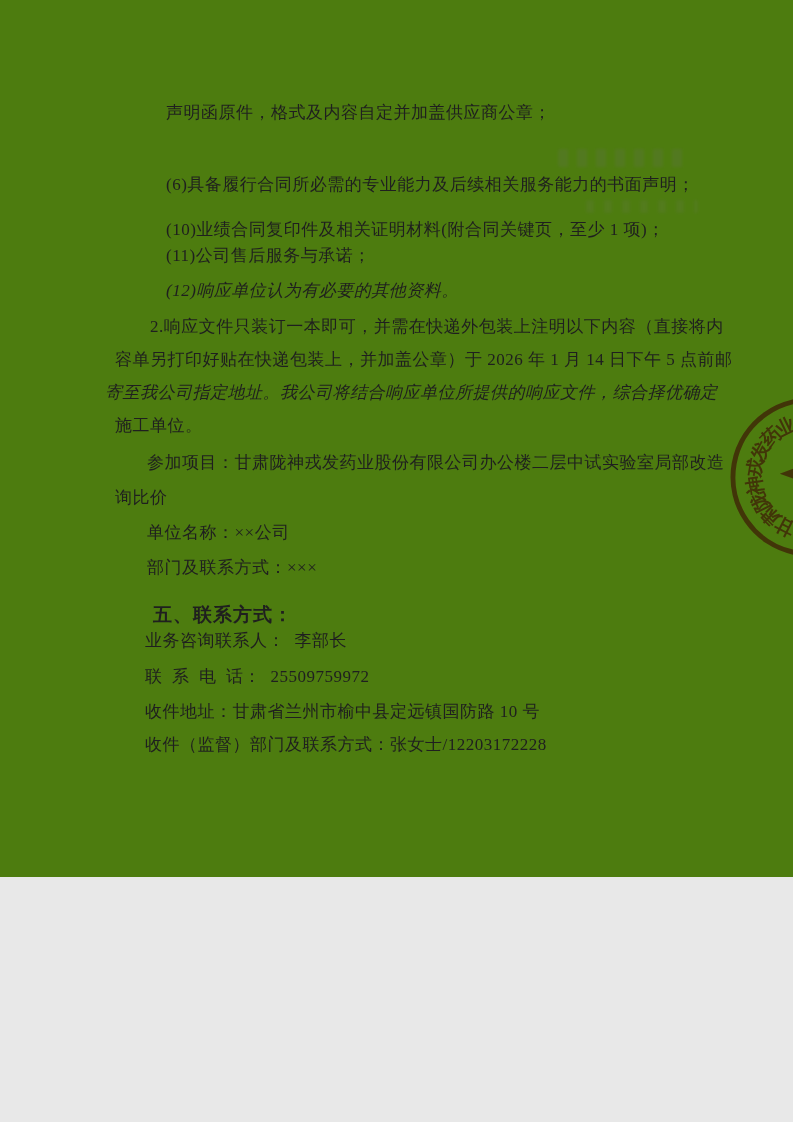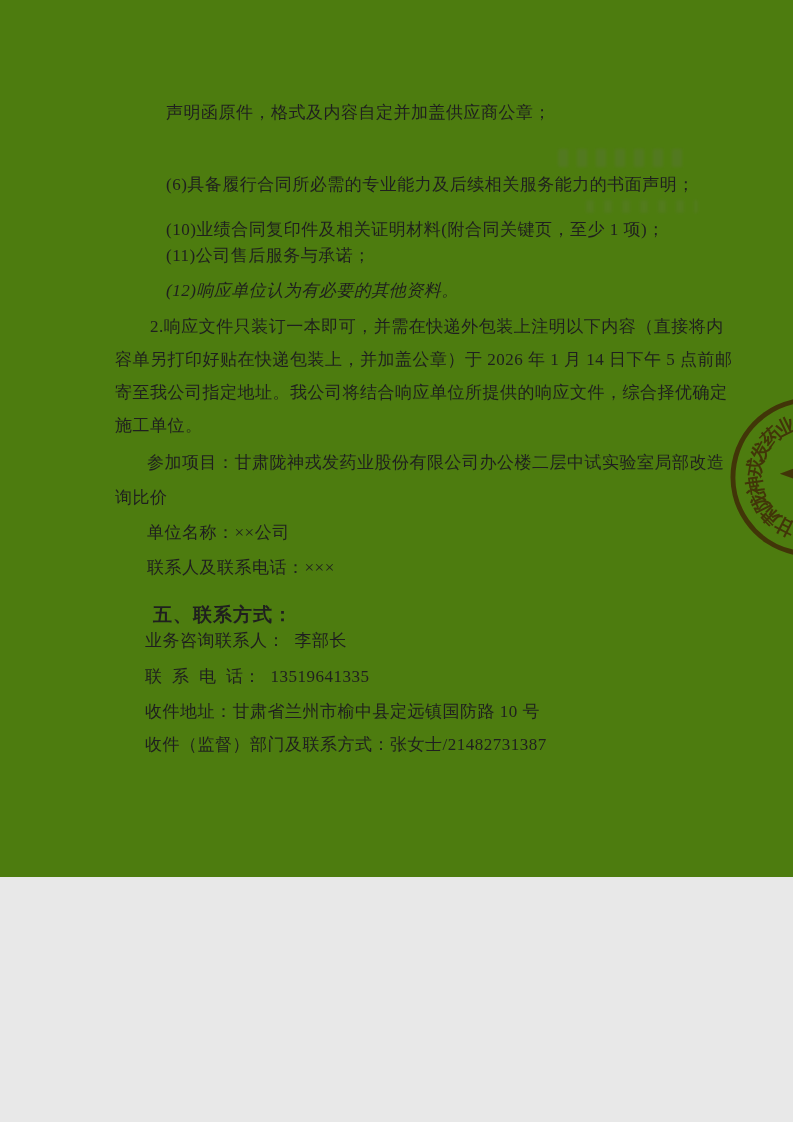--- a/index.html
+++ b/index.html
@@ -69,31 +69,31 @@
   <div class="artifact" id="artifact-1"></div>
   <div class="artifact" id="artifact-2"></div>
 
   <div class="line" style="top:101px;left:166px;">声明函原件，格式及内容自定并加盖供应商公章；</div>
   <div class="line" style="top:173px;left:166px;">(6)具备履行合同所必需的专业能力及后续相关服务能力的书面声明；</div>
   <div class="line" style="top:204px;left:166px;margin-top:14px;">(10)业绩合同复印件及相关证明材料(附合同关键页，至少 1 项)；</div>
   <div class="line" style="top:244px;left:166px;">(11)公司售后服务与承诺；</div>
   <div class="line" style="top:279px;left:166px;font-style:italic;">(12)响应单位认为有必要的其他资料。</div>
   <div class="line" style="top:315px;left:150px;">2.响应文件只装订一本即可，并需在快递外包装上注明以下内容（直接将内</div>
   <div class="line" style="top:348px;left:115px;">容单另打印好贴在快递包装上，并加盖公章）于 2026 年 1 月 14 日下午 5 点前邮</div>
-  <div class="line" style="top:381px;left:115px;">寄至我公司指定地址。我公司将结合响应单位所提供的响应文件，综合择优确定</div>
+  <div class="line" style="top:381px;left:105px;font-style:italic;">寄至我公司指定地址。我公司将结合响应单位所提供的响应文件，综合择优确定</div>
   <div class="line" style="top:414px;left:115px;">施工单位。</div>
   <div class="line" style="top:451px;left:147px;">参加项目：甘肃陇神戎发药业股份有限公司办公楼二层中试实验室局部改造</div>
   <div class="line" style="top:486px;left:115px;">询比价</div>
   <div class="line" style="top:521px;left:147px;">单位名称：××公司</div>
-  <div class="line" style="top:556px;left:147px;">联系人及联系电话：×××</div>
+  <div class="line" style="top:556px;left:147px;">部门及联系方式：×××</div>
   <div class="line heading" style="top:591px;left:153px;">五、联系方式：</div>
   <div class="line" style="top:629px;left:145px;">业务咨询联系人：  李部长</div>
-  <div class="line" style="top:665px;left:145px;">联  系  电  话：  13519641335</div>
+  <div class="line" style="top:665px;left:145px;">联  系  电  话：  25509759972</div>
   <div class="line" style="top:700px;left:145px;">收件地址：甘肃省兰州市榆中县定远镇国防路 10 号</div>
-  <div class="line" style="top:733px;left:145px;">收件（监督）部门及联系方式：张女士/21482731387</div>
+  <div class="line" style="top:733px;left:145px;">收件（监督）部门及联系方式：张女士/12203172228</div>
 
   <div class="sig" style="top:903px;left:405px;">甘肃陇神戎发药业股份有限公司</div>
   <div class="sig" style="top:966px;left:462px;margin-left:48px;">2026 年 1 月 7 日</div>
 
   <svg id="seal-main-svg" class="seal-svg" viewBox="0 0 240 240">
       <circle cx="120" cy="120" r="77" fill="none" stroke="#c93448" stroke-width="5"></circle>
       <polygon points="120.0,88.0 126.8,106.7 146.6,107.3 130.9,119.6 136.5,138.7 120.0,127.5 103.5,138.7 109.1,119.6 93.4,107.3 113.2,106.7" fill="#c93448"></polygon>
       <text x="70.52219793335554" y="146.2287457316196" fill="#c93448" font-size="19" text-anchor="middle" dominant-baseline="central" class="seal-char" transform="rotate(-117.9 70.5 146.2)">甘</text>
       <text x="64.81478282727718" y="129.51797276731867" fill="#c93448" font-size="19" text-anchor="middle" dominant-baseline="central" class="seal-char" transform="rotate(-99.8 64.8 129.5)">肃</text>
       <text x="64.59464574102995" y="111.86079122776488" fill="#c93448" font-size="19" text-anchor="middle" dominant-baseline="central" class="seal-char" transform="rotate(-81.6 64.6 111.9)">陇</text>

